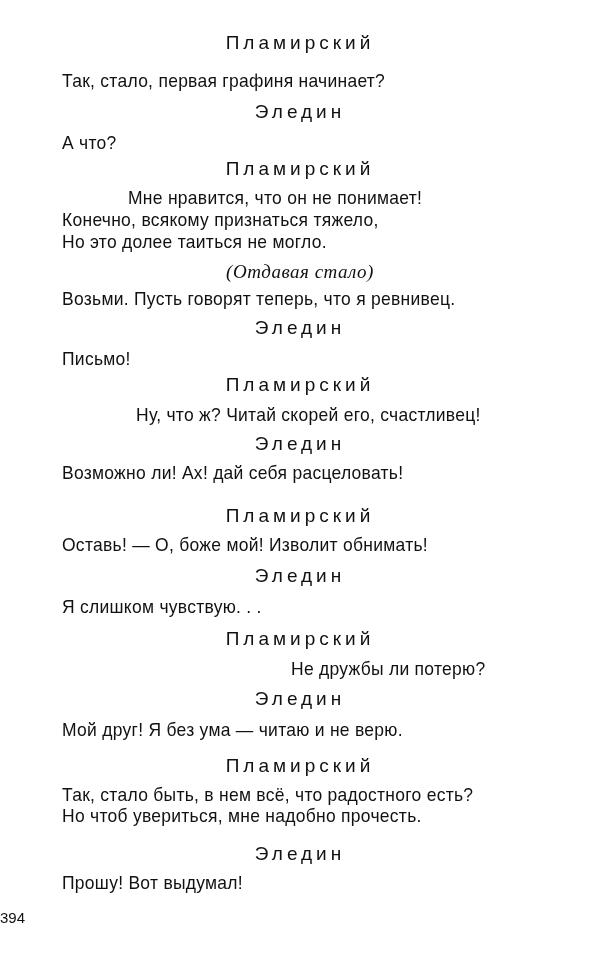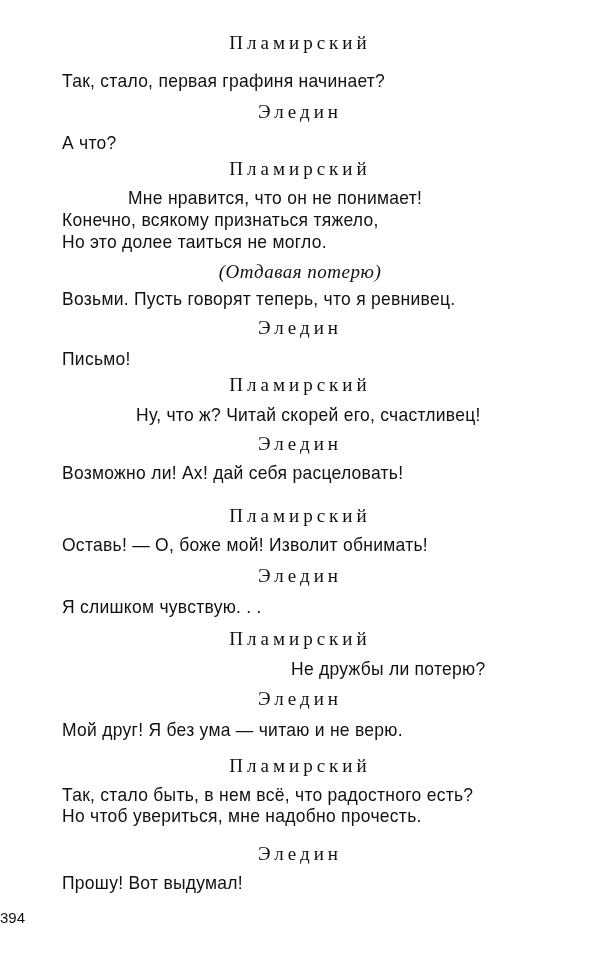--- a/index.html
+++ b/index.html
@@ -4,42 +4,42 @@
 <style>
   html, body { margin: 0; padding: 0; background: #ffffff; }
   body { width: 600px; height: 959px; position: relative; overflow: hidden;
          font-family: "Liberation Serif", "DejaVu Serif", serif; color: #111; }
   .page { position: absolute; left: 0; top: 0; width: 600px; height: 959px; }
   .line { position: absolute; white-space: pre; font-size: 19px; line-height: 22px;
           font-family: "Liberation Sans Narrow", "Liberation Sans", sans-serif;
           letter-spacing: 0.3px; transform-origin: left top; }
   .speaker { position: absolute; left: 0; width: 600px; text-align: center;
              font-size: 19px; line-height: 22px; letter-spacing: 4px;
-             font-family: Liberation Serif, serif; }
+             font-family: Liberation Sans, sans-serif; }
   .stage { position: absolute; left: 0; width: 600px; text-align: center;
            font-size: 19px; line-height: 22px; font-style: italic;
            font-family: "Liberation Serif", serif; letter-spacing: 0.5px; }
   .pagenum { position: absolute; left: 0; width: 600px; text-align: left;
              font-size: 15px; line-height: 18px; font-family: "Liberation Sans", sans-serif; }
   .narrow { transform: scaleX(0.92); }
 </style>
 </head>
 <body>
 
 <div class="page">
   <div class="speaker" style="top:32px">Пламирский</div>
   <div class="line narrow" style="left:62px;top:70px">Так, стало, первая графиня начинает?</div>
   <div class="speaker" style="top:101px">Эледин</div>
   <div class="line narrow" style="left:62px;top:132px">А что?</div>
 
   <div class="speaker" style="top:158px">Пламирский</div>
   <div class="line narrow" style="left:128px;top:187px">Мне нравится, что он не понимает!</div>
   <div class="line narrow" style="left:62px;top:209px">Конечно, всякому признаться тяжело,</div>
   <div class="line narrow" style="left:62px;top:231px">Но это долее таиться не могло.</div>
-  <div class="stage" style="top:261px">(Отдавая потерю)</div>
+  <div class="stage" style="top:261px">(Отдавая стало)</div>
   <div class="line narrow" style="left:62px;top:288px">Возьми. Пусть говорят теперь, что я ревнивец.</div>
 
   <div class="speaker" style="top:317px">Эледин</div>
   <div class="line narrow" style="left:62px;top:348px">Письмо!</div>
   <div class="speaker" style="top:374px">Пламирский</div>
   <div class="line narrow" style="left:136px;top:404px">Ну, что ж? Читай скорей его, счастливец!</div>
   <div class="speaker" style="top:433px">Эледин</div>
   <div class="line narrow" style="left:62px;top:462px">Возможно ли! Ах! дай себя расцеловать!</div>
 
   <div class="speaker" style="top:505px">Пламирский</div>

